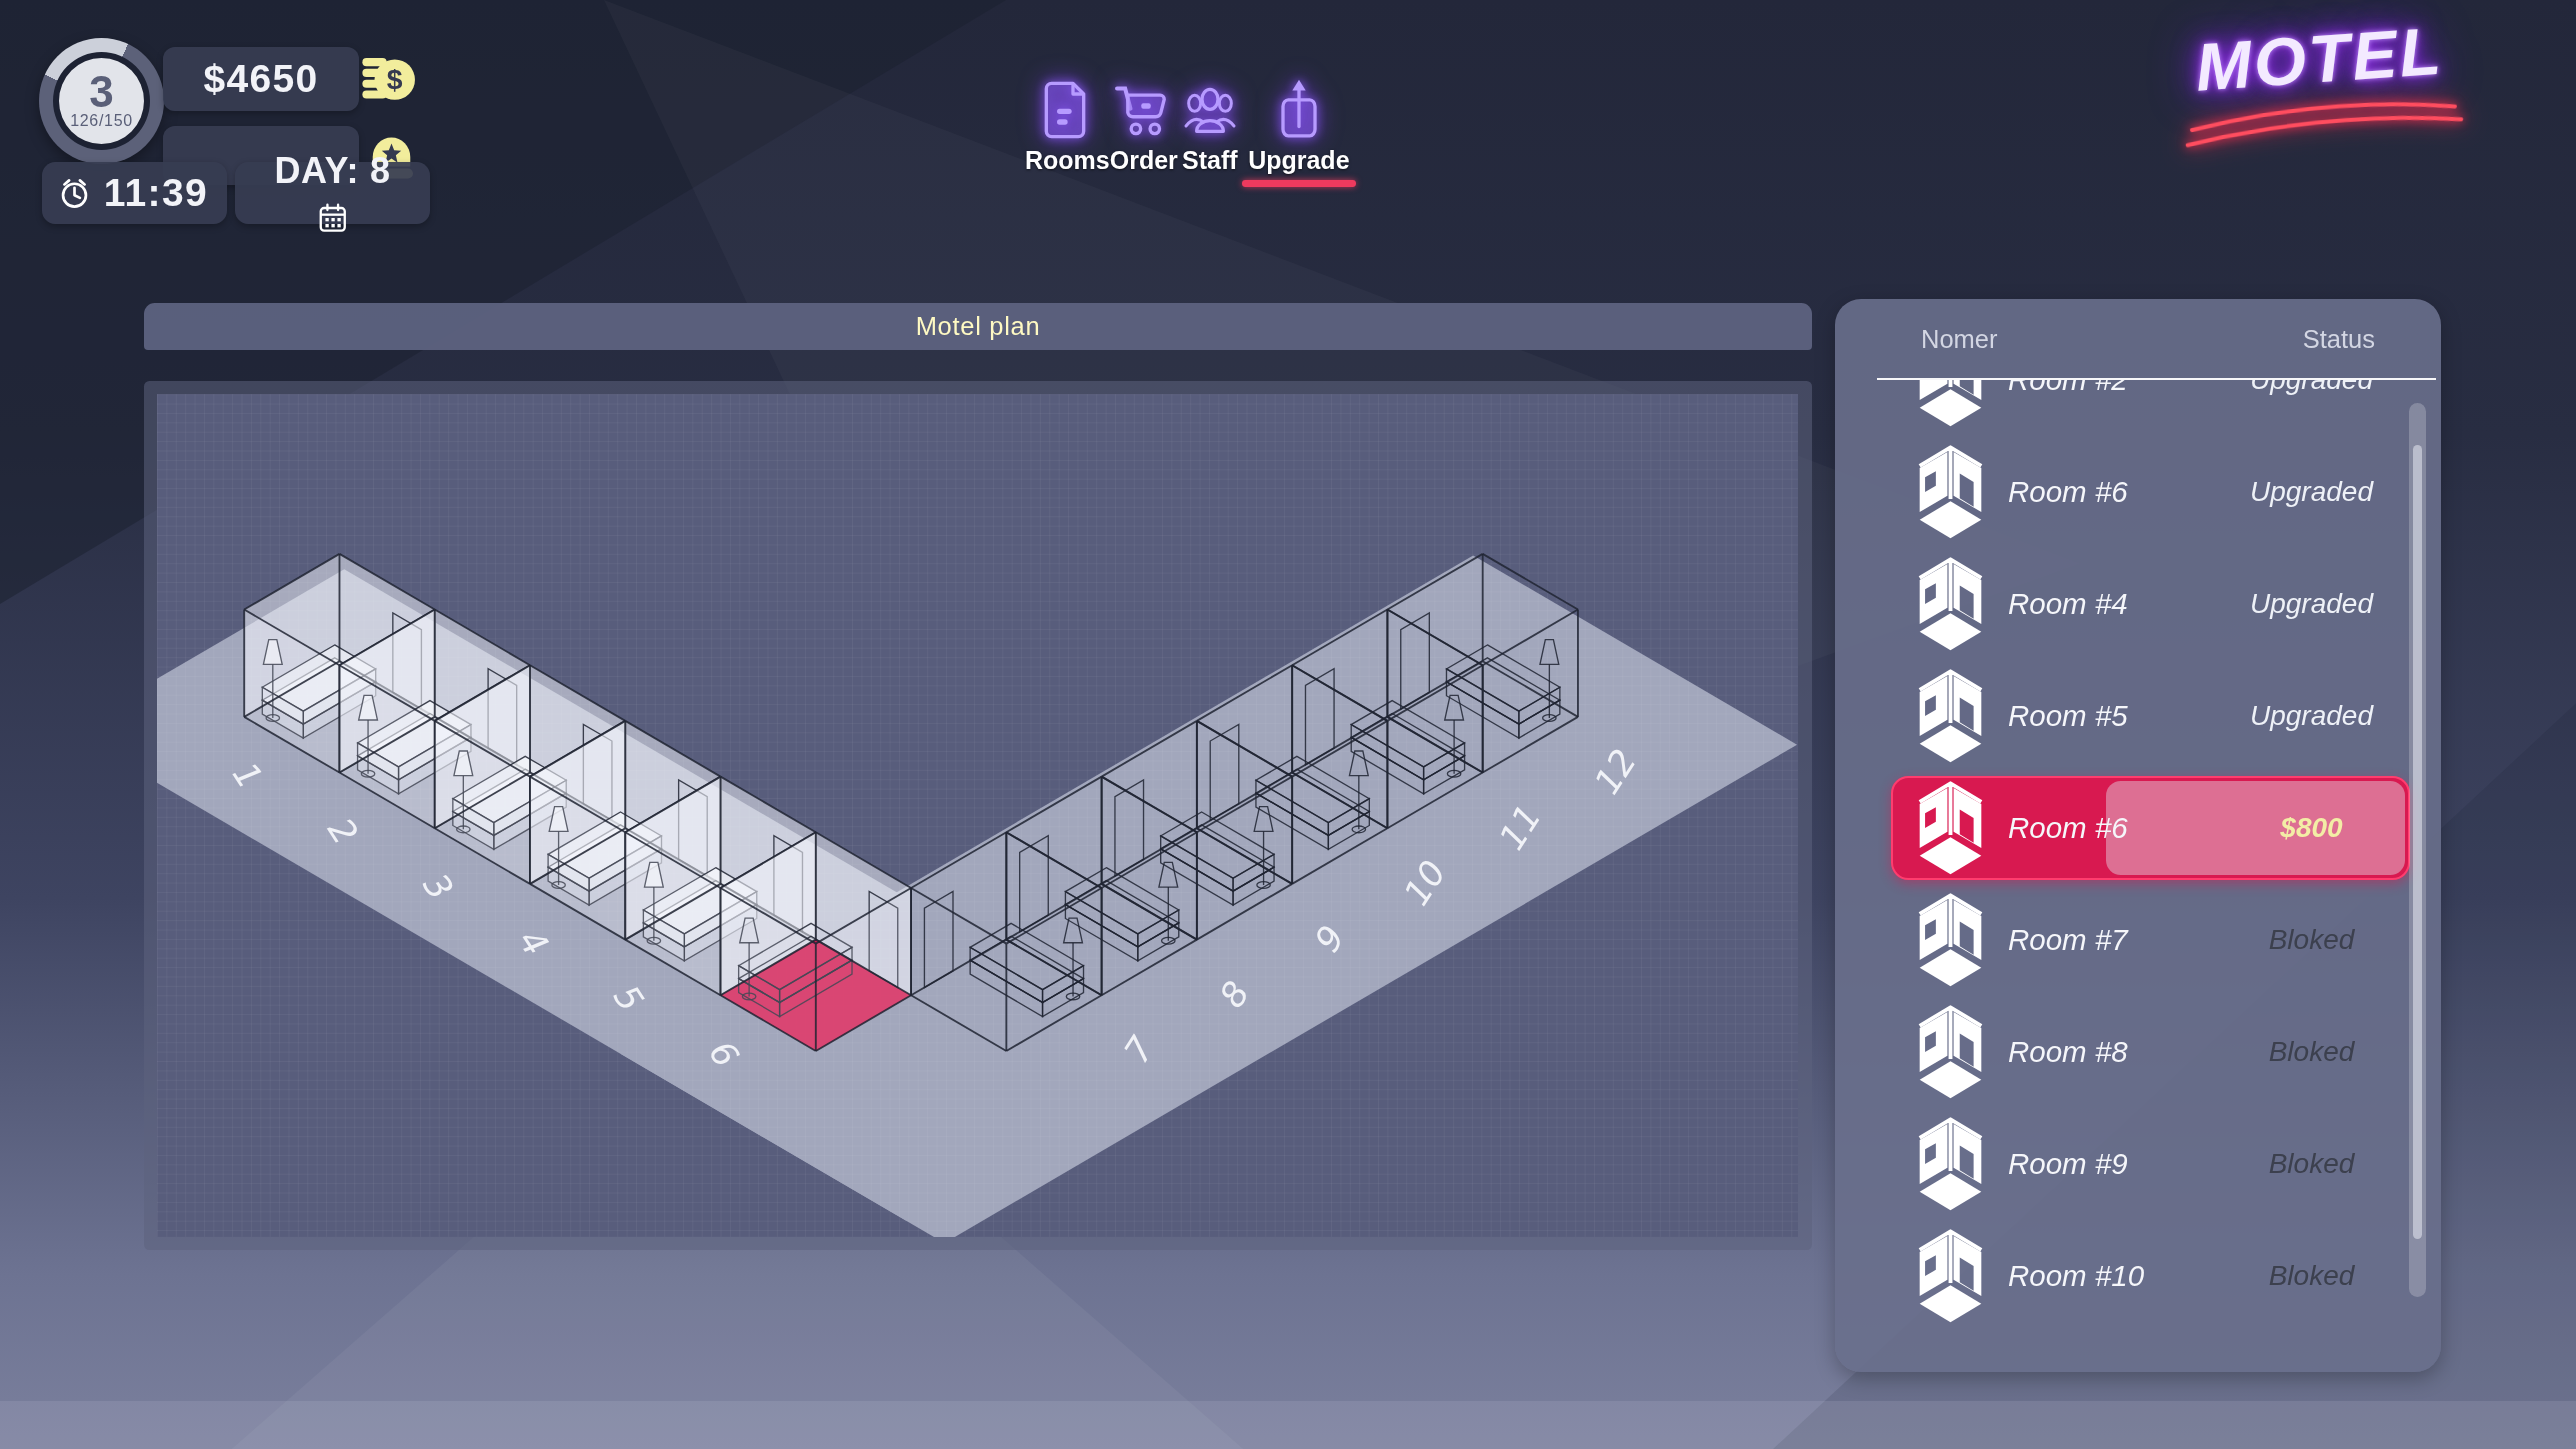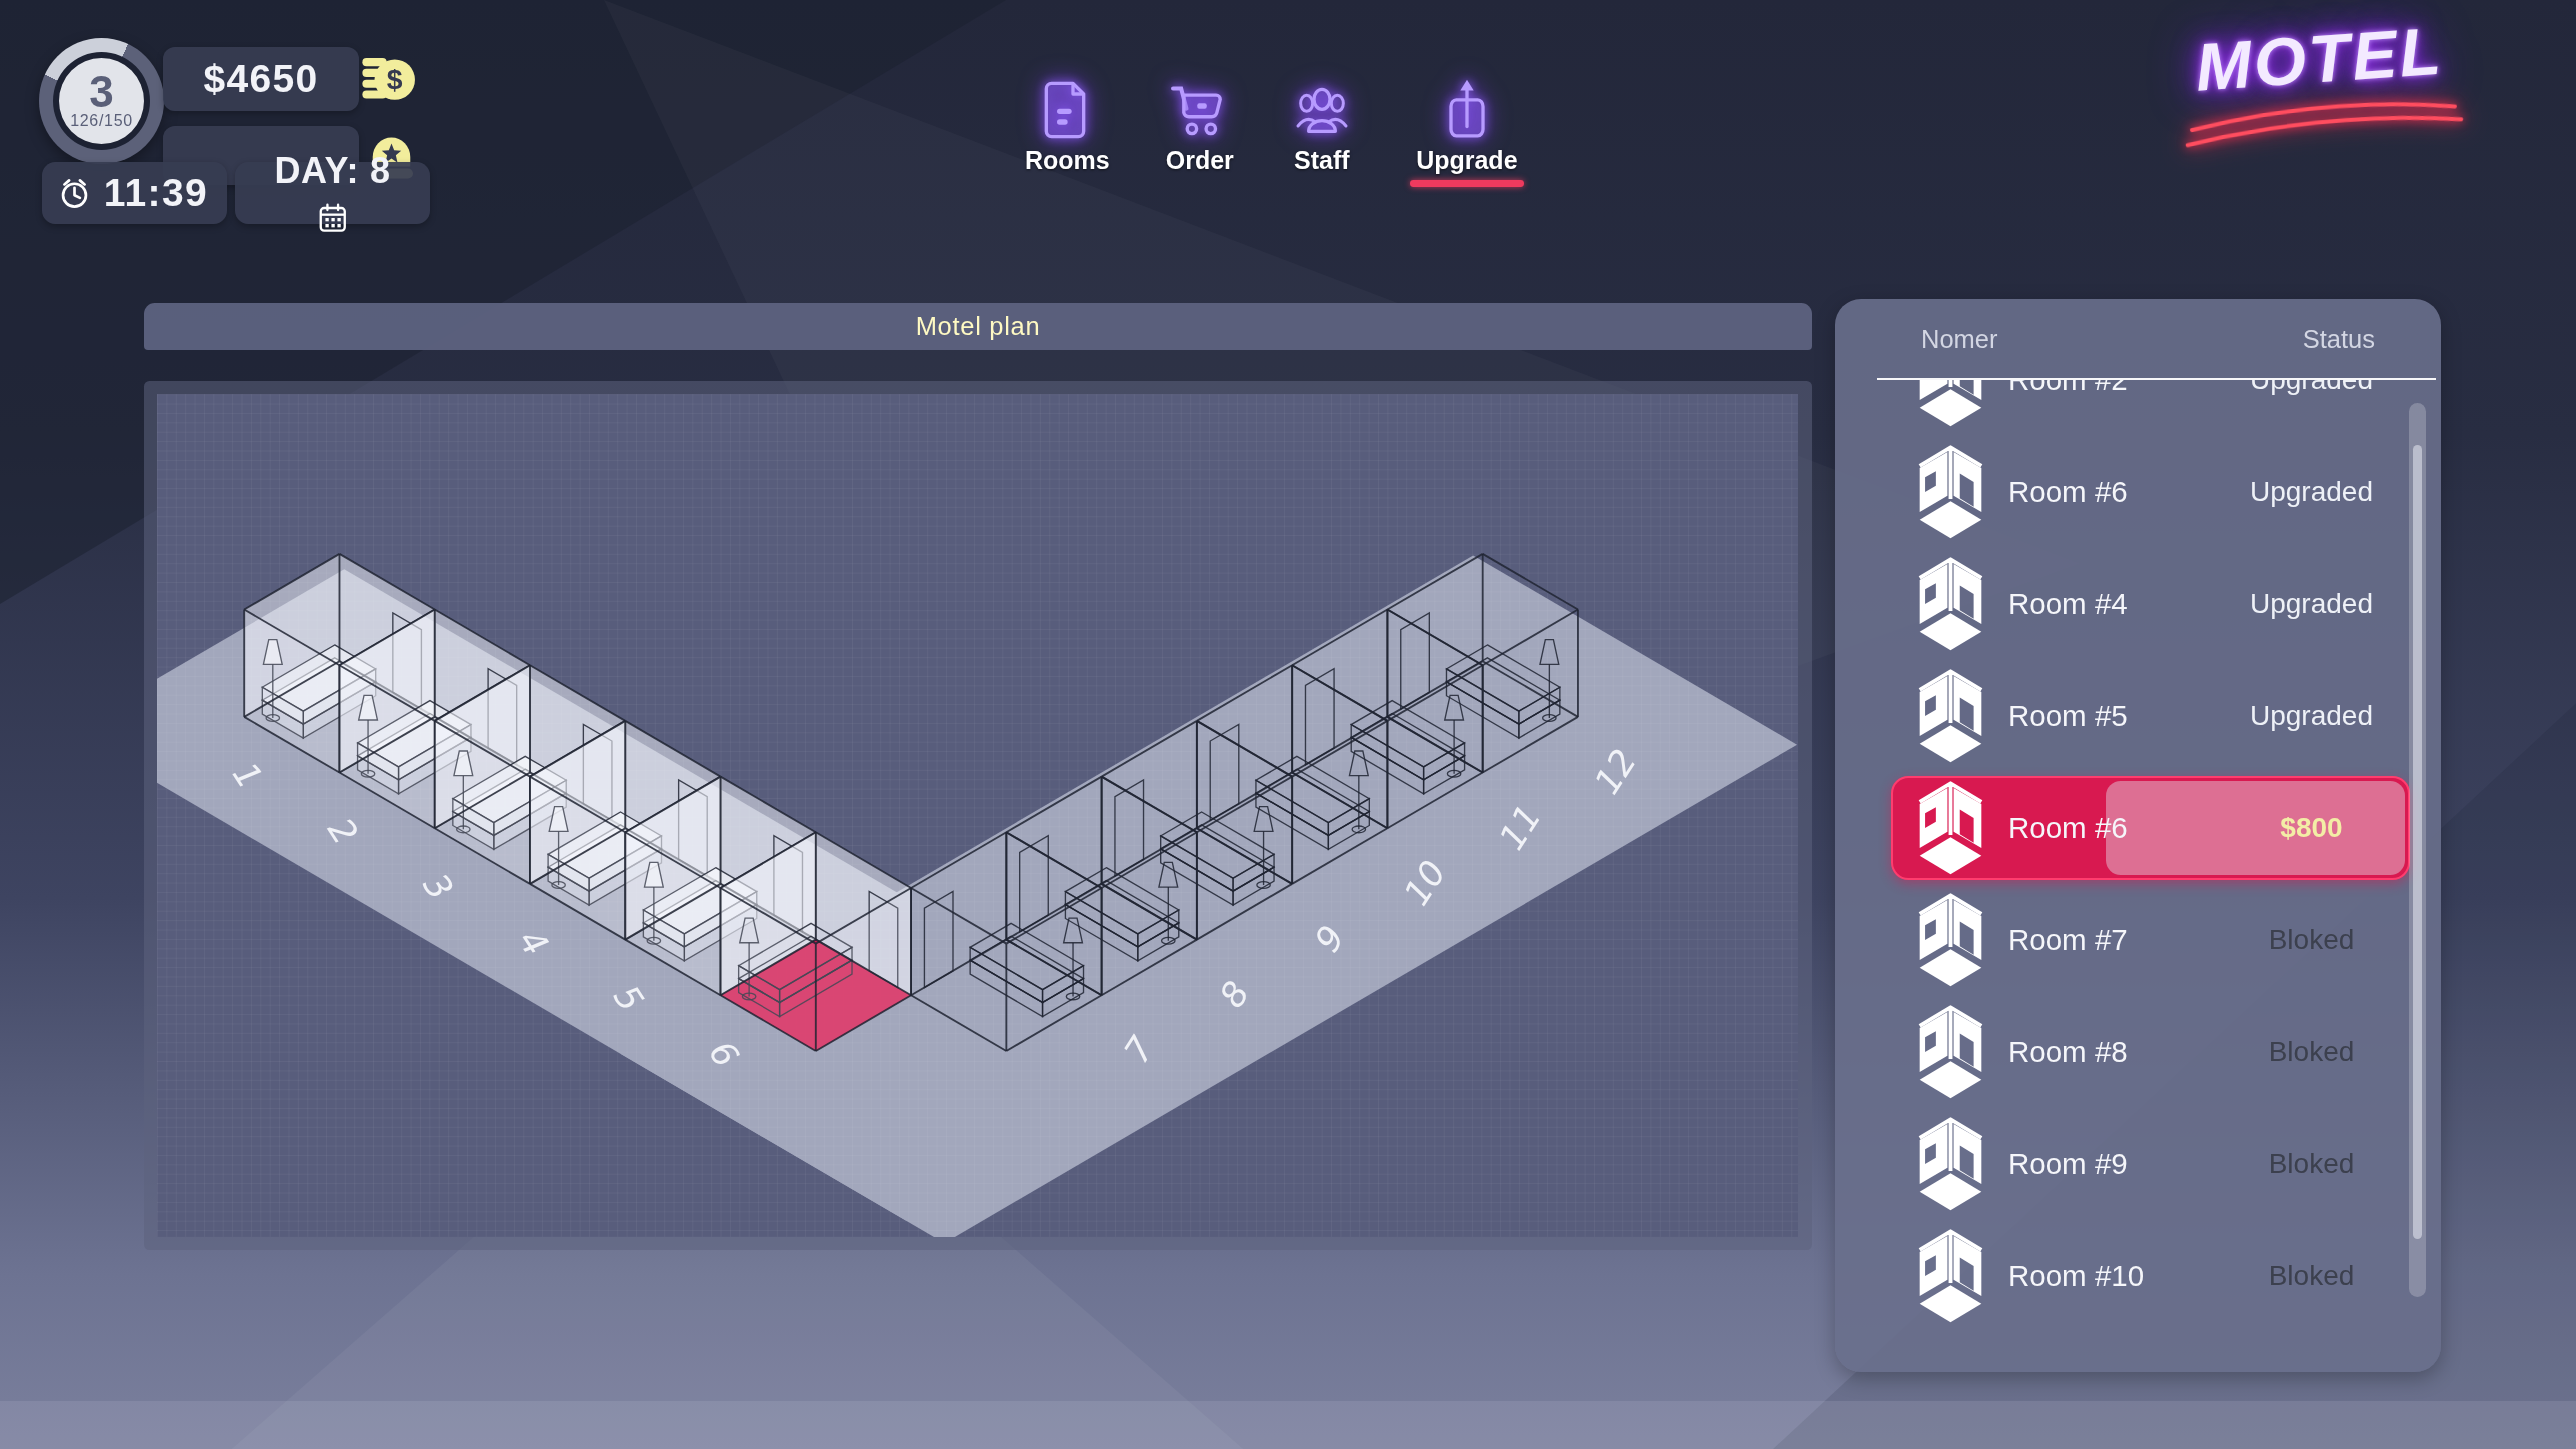--- a/index.html
+++ b/index.html
@@ -29,21 +29,21 @@
   .money-text{font-size:39px;font-weight:bold;color:#f2f3f8;letter-spacing:1.3px;}
   .xp-panel{left:163px;top:126px;width:196px;height:59px;}
   .coin-icon{position:absolute;left:361px;top:50px;}
   .bell-icon{position:absolute;left:364px;top:126px;}
   .time-panel{left:42px;top:162px;width:185px;height:62px;display:flex;align-items:center;gap:13.4px;padding-left:17.4px;box-sizing:border-box;border-radius:13.4px;}
   .time-text{font-size:39px;font-weight:bold;color:#f2f3f8;letter-spacing:1.3px;}
   .day-panel{left:235px;top:162px;width:195px;height:62px;display:flex;align-items:center;justify-content:center;gap:9.4px;border-radius:13.4px;flex-direction:column;}
   .day-text{font-size:36px;font-weight:bold;color:#f2f3f8;letter-spacing:0.7px;}
 
   
-  .nav{position:absolute;left:1025px;top:78px;display:flex;gap:56px;}
+  .nav{position:absolute;left:1025px;top:78px;display:flex;}
   .nav-item{display:flex;flex-direction:column;align-items:center;cursor:pointer;}
   .nav-icon{width:64px;height:64px;display:flex;align-items:center;justify-content:center;
     filter:drop-shadow(0 0 4.7px #8b5cf6) drop-shadow(0 0 10.7px rgba(124,58,237,.75));}
   .nav-label{margin-top:4px;font-size:25px;font-weight:bold;color:#fff;text-shadow:0 1.3px 2.7px rgba(0,0,0,.6);}
   .nav-underline{width:114px;height:6.7px;border-radius:3.4px;background:#ef3a5e;margin-top:5.4px;
     box-shadow:0 0 6.7px rgba(239,58,94,.8);}
 
   
   .logo{position:absolute;left:2170px;top:20px;width:302px;text-align:center;transform:rotate(-4deg);}
   .logo-text{font-size:67px;font-weight:bold;font-style:italic;letter-spacing:2.7px;color:#f3eaff;
@@ -57,21 +57,21 @@
   .plan-block{position:absolute;left:144px;top:381px;width:1668px;height:869px;background:rgba(93,98,126,.55);border-radius:5.4px;}
   .plan-canvas{position:absolute;left:13.4px;top:13.4px;}
 
   
   .room-panel{position:absolute;left:1835px;top:299px;width:606px;height:1073px;border-radius:26px;
     background:rgba(105,111,140,.9);box-shadow:0 6.7px 20px rgba(0,0,0,.25);}
   .col-name{position:absolute;left:86px;top:25.5px;font-size:25.5px;color:#d3d6e3;}
   .col-status{position:absolute;right:66px;top:25.5px;font-size:25.5px;color:#d3d6e3;}
   .list-sep{position:absolute;left:42px;right:5.4px;top:79px;height:2px;background:rgba(255,255,255,.95);}
   .list-viewport{position:absolute;left:0;right:0;top:81px;bottom:8px;overflow:hidden;}
-  .list-rows{position:absolute;left:0;right:0;top:-56px;}
+  .list-rows{position:absolute;left:0;right:0;top:-56px;font-style:italic;}
   .room-row{position:relative;height:112px;}
   .row-card{position:absolute;left:56px;right:31px;top:4px;bottom:4px;border-radius:17.4px;}
   .room-row .room-icon{position:absolute;left:76px;top:9.4px;}
   .room-row .room-name{position:absolute;left:173px;top:0;height:112px;display:flex;align-items:center;
     font-size:29.5px;color:#f5f6fa;}
   .room-row .room-status{position:absolute;left:376px;width:201px;top:0;height:112px;display:flex;align-items:center;justify-content:center;
     font-size:28px;color:#eef1f7;}
   .room-row.state-blocked .room-status{color:#3c404e;}
   .room-row.state-selected .row-card{background:#d81950;border:2.7px solid #ff3d6e;box-shadow:0 4px 12px rgba(216,25,80,.45);}
   .room-row.state-selected .money-box{position:absolute;left:213px;right:2.7px;top:2.7px;bottom:2.7px;border-radius:14.8px;

